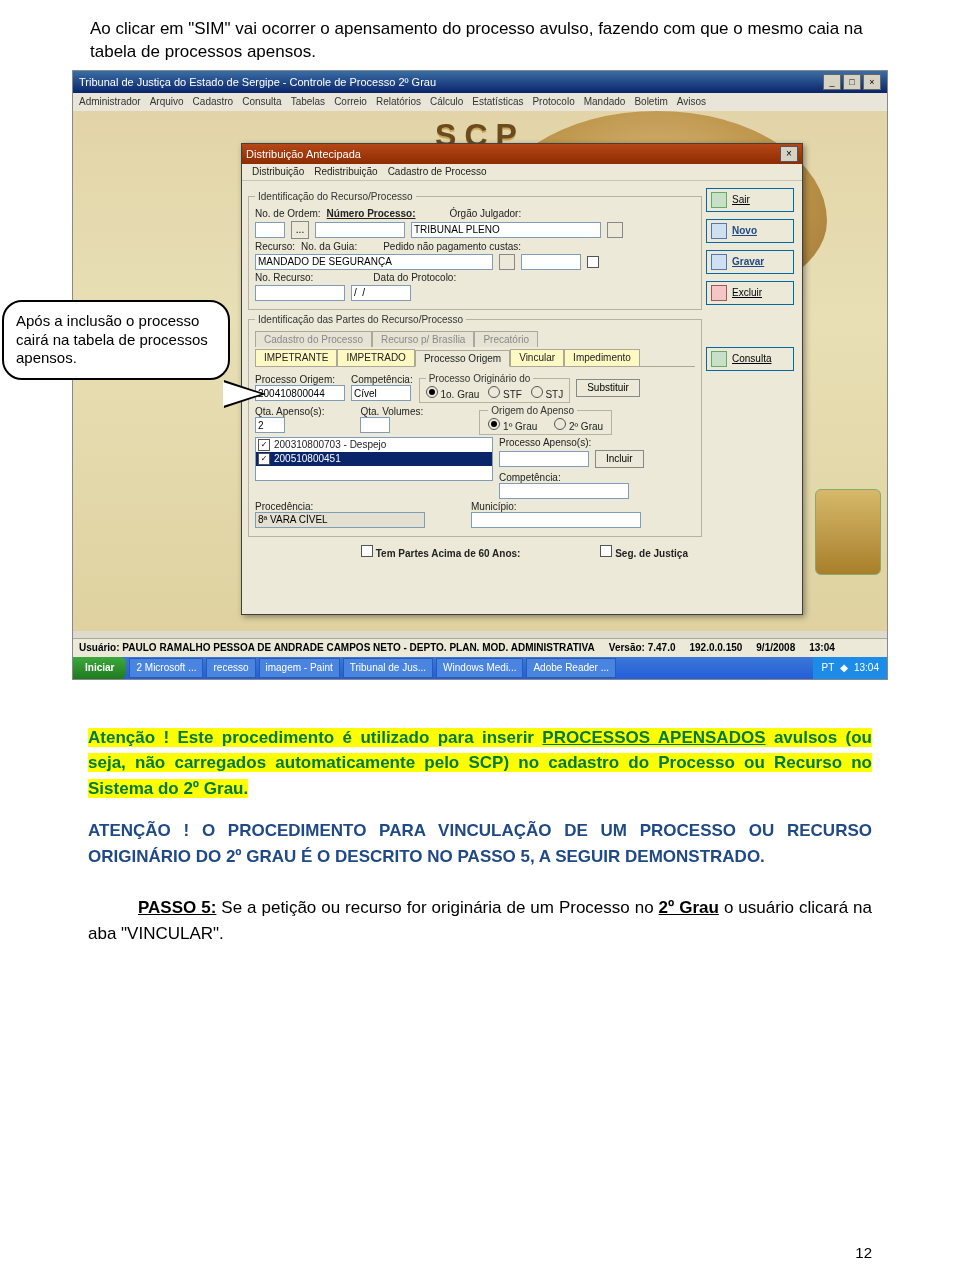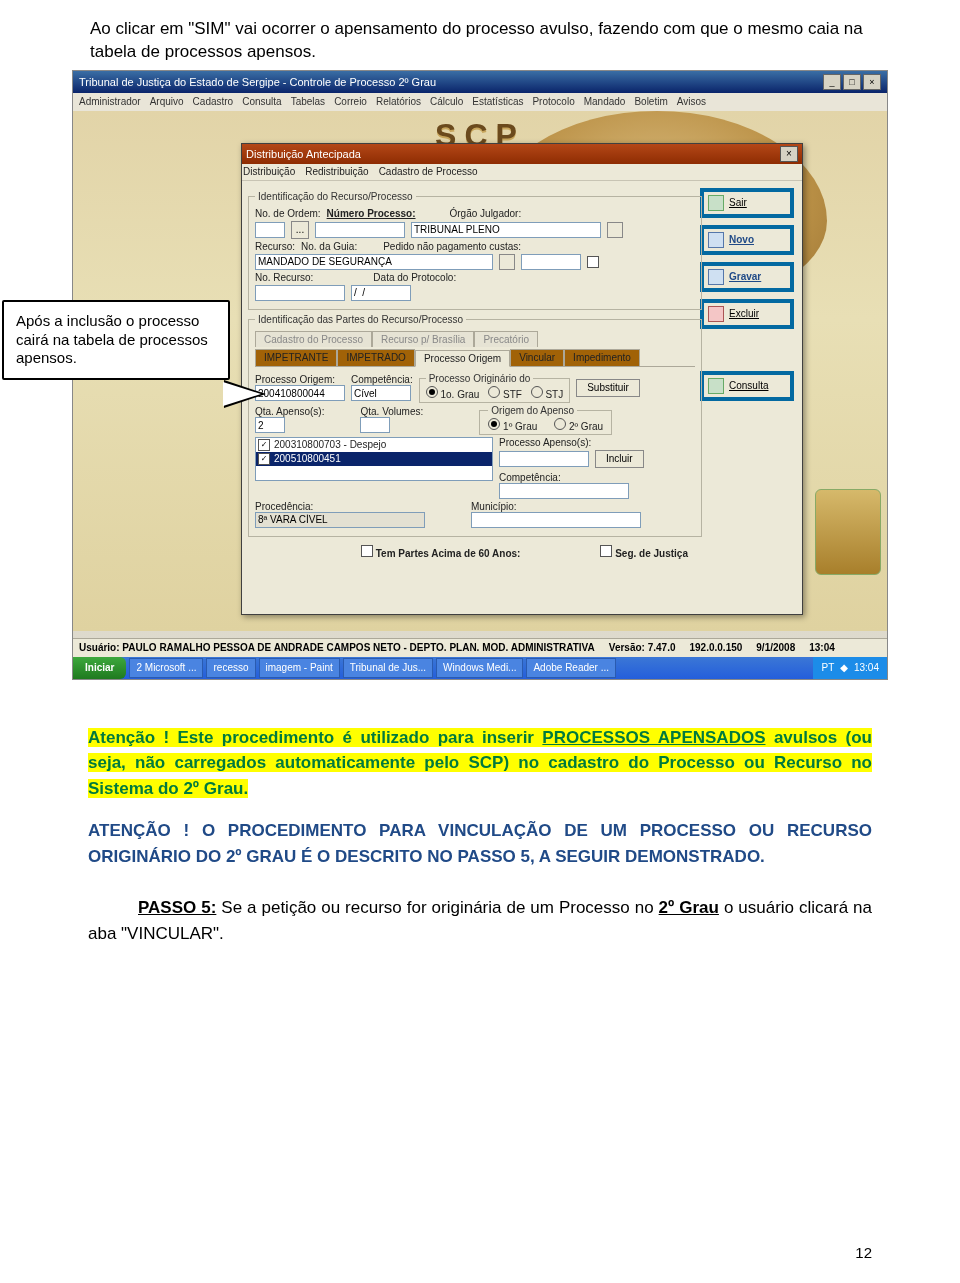--- a/index.html
+++ b/index.html
@@ -9,51 +9,51 @@
   .titlebar{height:22px;background:linear-gradient(#3a6ea5,#0a246a);color:#fff;font-size:11px;display:flex;align-items:center;padding:0 6px;justify-content:space-between}
   .titlebar .btns{display:flex;gap:2px}
   .titlebar .btns span{width:16px;height:14px;background:#d6d2c4;border:1px solid #666;color:#000;font-size:9px;display:flex;align-items:center;justify-content:center}
   .menubar{height:18px;background:#e9e5d8;font-size:10px;color:#333;display:flex;align-items:center;gap:9px;padding:0 6px;border-bottom:1px solid #bbb}
   .bg-art{position:absolute;top:40px;left:0;right:0;bottom:48px;background:linear-gradient(180deg,#e2d4a8 0%,#e8dfb5 40%,#dfd2a0 100%);overflow:hidden}
   .logo{position:absolute;top:8px;left:50%;transform:translateX(-50%);font:700 32px/1 Verdana,sans-serif;letter-spacing:8px;color:#6b4a1d;text-shadow:0 2px 0 #c7a55c}
   .mouse{position:absolute;right:60px;top:0;width:340px;height:200px;background:radial-gradient(ellipse at 50% 40%,#d7b879 0%,#b78a3c 60%,#8f6522 100%);border-radius:50% 50% 50% 50%/55% 55% 45% 45%;opacity:.9}
   .modal{position:absolute;left:168px;top:72px;width:560px;height:470px;background:#ece9d8;border:1px solid #404040;box-shadow:2px 2px 6px rgba(0,0,0,.4)}
   .modal .mtitle{height:20px;background:linear-gradient(#b44717,#8e2c02);color:#fff;font-size:11px;display:flex;align-items:center;justify-content:space-between;padding:0 4px}
   .modal .mtitle .x{width:16px;height:14px;background:#d6d2c4;border:1px solid #555;color:#000;font-size:10px;display:flex;align-items:center;justify-content:center}
-  .mmenu{height:16px;font-size:10px;background:#ece9d8;display:flex;gap:10px;align-items:center;padding:0 1px;color:#222;border-bottom:1px solid #c8c4b4}
+  .mmenu{height:16px;font-size:10px;background:#ece9d8;display:flex;gap:10px;align-items:center;padding:0 10px;color:#222;border-bottom:1px solid #c8c4b4}
   .modal-body{position:relative;padding:6px;font-size:10px;color:#222}
   fieldset.gb{border:1px solid #b6b3a2;margin:4px 0;padding:4px 6px 6px}
   fieldset.gb legend{font-size:10px;color:#333;padding:0 3px}
   .row{display:flex;align-items:center;gap:6px;margin:2px 0;flex-wrap:wrap}
   .lbl{font-size:10px;white-space:nowrap}
   .ul{text-decoration:underline}
   input.fld,select.fld{height:16px;font-size:10px;border:1px solid #7f9db9;background:#fff;padding:0 2px;box-sizing:border-box}
   .w30{width:30px}.w60{width:60px}.w90{width:90px}.w130{width:130px}.w170{width:170px}.w200{width:200px}
   .btns-side{position:absolute;right:8px;top:44px;display:flex;flex-direction:column;gap:7px}
-  .sidebtn{display:flex;align-items:center;gap:5px;width:78px;height:22px;border:4px solid #0369a1;background:#ece9d8;padding:0 4px;font-size:10px}
+  .sidebtn{display:flex;align-items:center;gap:5px;width:78px;height:22px;border:1px solid #0369a1;background:#ece9d8;padding:0 4px;font-size:10px}
   .sidebtn .ic{width:14px;height:14px;background:#c8e0c8;border:1px solid #6a6}
   .sidebtn.red .ic{background:#f4c6c6;border-color:#a55}
   .sidebtn.blue .ic{background:#cfe0f2;border-color:#57a}
   .tabrow{display:flex;gap:0;font-size:10px;margin-top:2px}
-  .tabrow .tab{padding:2px 8px;border:1px solid #aca899;border-bottom:none;background:#a16207}
+  .tabrow .tab{padding:2px 8px;border:1px solid #aca899;border-bottom:none;background:#fef9c3}
   .tabrow .tab.dim{color:#888;background:#e6e3d4}
   .tabrow .tab.sel{background:#ece9d8;font-weight:normal;border-bottom:1px solid #ece9d8;position:relative;top:1px}
   .listbox{border:1px solid #7f9db9;background:#fff;width:236px;height:42px;font-size:10px}
   .listbox .li{display:flex;align-items:center;gap:4px;padding:1px 2px}
   .listbox .li.sel{background:#0a246a;color:#fff}
   .chk{width:10px;height:10px;border:1px solid #555;background:#fff;display:inline-flex;align-items:center;justify-content:center;font-size:8px;color:#000}
   .btninl{border:1px solid #888;background:#ece9d8;font-size:10px;height:18px;padding:0 10px}
   .radio{width:10px;height:10px;border:1px solid #555;border-radius:50%;display:inline-block;position:relative}
   .radio.on::after{content:"";position:absolute;inset:2px;background:#000;border-radius:50%}
   .statusbar{position:absolute;left:0;right:0;bottom:22px;height:18px;background:#ece9d8;border-top:1px solid #aca899;font-size:10px;display:flex;align-items:center;padding:0 6px;gap:14px;color:#000}
   .taskbar{position:absolute;left:0;right:0;bottom:0;height:22px;background:linear-gradient(#3b77d6,#245edb);display:flex;align-items:center;font-size:10px;color:#fff}
   .taskbar .start{background:linear-gradient(#3da83d,#1f7a1f);height:22px;display:flex;align-items:center;padding:0 12px;font-weight:bold;border-radius:0 6px 6px 0}
   .taskbar .tbtn{height:18px;background:#4a84e1;border:1px solid #2a5bb0;margin-left:3px;padding:0 6px;display:flex;align-items:center;max-width:96px;white-space:nowrap;overflow:hidden}
   .taskbar .tray{margin-left:auto;background:#1c8ce8;height:22px;display:flex;align-items:center;padding:0 8px;gap:6px}
-  .callout{position:absolute;left:-70px;top:230px;width:200px;border:2px solid #000;border-radius:2px;background:#fff;padding:10px 12px;font-size:15px;line-height:1.25;z-index:5}
+  .callout{position:absolute;left:-70px;top:230px;width:200px;border:2px solid #000;border-radius:20px;background:#fff;padding:10px 12px;font-size:15px;line-height:1.25;z-index:5}
   .callout::after{content:"";position:absolute;right:-38px;top:78px;width:0;height:0;border-left:42px solid #000;border-top:14px solid transparent;border-bottom:14px solid transparent}
   .callout::before{content:"";position:absolute;right:-33px;top:80px;width:0;height:0;border-left:38px solid #fff;border-top:12px solid transparent;border-bottom:12px solid transparent;z-index:1}
   .body-text{padding:28px 88px 0 88px;font-size:17px;line-height:1.5;color:#000}
   .hl{background:#ffff00}
   .u{text-decoration:underline}
   .b{font-weight:bold}
   .green{color:#007a3d}
   .blue{color:#204a87;font-weight:bold}
   .pagenum{position:absolute;right:88px;bottom:22px;font-size:15px}
   .pj{position:absolute;right:6px;bottom:56px;width:64px;height:84px;background:linear-gradient(#d6b96b,#a87f2b);border:1px solid #8a6; border-radius:6px}

